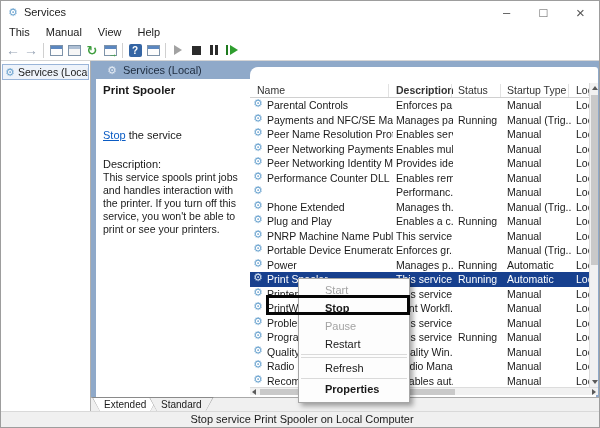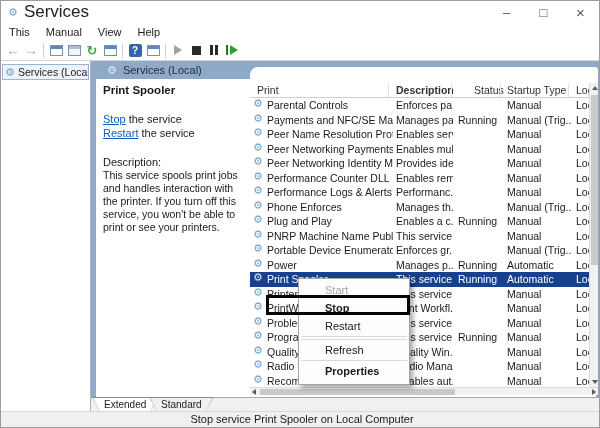--- a/index.html
+++ b/index.html
@@ -3,21 +3,21 @@
 <meta charset="utf-8">
 <style>
   * { box-sizing: border-box; margin: 0; padding: 0; }
   html,body { width:600px; height:428px; overflow:hidden; }
   body { font-family:"Liberation Sans","DejaVu Sans",sans-serif; font-size:11px; color:#1a1a1a; background:#fff; }
   #app { position:relative; width:600px; height:428px; border:1px solid #9d9d9d; background:#fff; overflow:hidden; }
 
   
   .titlebar { position:absolute; top:0; left:0; right:0; height:22px; background:#fff; display:flex; align-items:center; }
   .app-gear { margin-left:7px; font-size:12px; color:#6ba3cf; line-height:1; }
-  .titlebar .title { margin-left:6px; font-size:17px; color:#222; }
+  .titlebar .title { margin-left:6px; font-size:11px; color:#222; }
   .wincontrols { position:absolute; right:0; top:0; height:22px; display:flex; }
   .wc { width:37px; height:22px; display:flex; align-items:center; justify-content:center; color:#555; font-size:13px; }
   .wc[data-name="close-button"] { font-size:15px; }
 
   
   .menubar { position:absolute; top:22px; left:0; right:0; height:17px; background:#fff; display:flex; align-items:center; }
   .menu-item { padding:0 8px; color:#222; }
 
   
   .toolbar { position:absolute; top:39px; left:0; right:0; height:21px; background:#fff; border-bottom:1px solid #d5d5d5; display:flex; align-items:center; padding-left:3px; }
@@ -45,30 +45,30 @@
   .gear { font-size:11px; line-height:1; color:#6ba3cf; }
 
   .right { position:relative; flex:1; background:#8fa9c9; }
   .taskpad-header { position:absolute; top:0; left:0; right:0; height:18px; display:flex; align-items:center; gap:6px; padding-left:16px; color:#1d2b3e; font-size:11px; }
   .taskpad-header .gear { color:#e4ebf4; }
   .white-tab { position:absolute; left:159px; top:6px; width:348px; height:20px; background:#fff; border-radius:8px 3px 0 0; }
   .content { position:absolute; left:5px; top:18px; right:3px; bottom:16px; background:#fff; }
 
   .desc-pane { position:absolute; left:5px; top:18px; width:154px; height:318px; background:#fff; padding:4px 6px 0 7px; }
   .svc-title { font-weight:bold; font-size:11.5px; margin-top:1px; }
-  .svc-links { margin-top:16px; line-height:14px; }
+  .svc-links { margin-top:32px; line-height:14px; }
   .svc-links a { color:#0b5cc4; text-decoration:underline; cursor:pointer; }
   .svc-desc-label { margin-top:16px; }
   .svc-desc { margin-top:1px; font-size:10.5px; line-height:13px; width:143px; }
 
   
   .list-panel { position:absolute; left:159px; top:22px; width:348px; height:312px; background:#fff; overflow:hidden; }
   .lv-header { position:relative; height:15px; border-bottom:1px solid #d0d0d0; font-size:10.5px; color:#333; }
   .hcol { position:absolute; top:1px; white-space:nowrap; }
-  .hc0 { left:7px; } .hc1 { left:146px;font-weight:bold; } .hc2 { left:224px; } .hc3 { left:257px; } .hc4 { left:326px; }
+  .hc0 { left:7px; } .hc1 { left:146px;font-weight:bold; } .hc2 { left:208px; } .hc3 { left:257px; } .hc4 { left:326px; }
   .hsep { position:absolute; top:1px; width:1px; height:13px; background:#e2e2e2; }
   .sort-caret { position:absolute; left:80px; top:-2px; color:#888; font-size:10px; }
   .lv-body { position:relative; }
   .row { position:relative; height:14.5px; width:339px; white-space:nowrap; overflow:hidden; font-size:10.5px; }
   .row span { position:absolute; top:1px; overflow:hidden; white-space:nowrap; }
   .row .c-icon { left:3px; width:12px; top:0px; }
   .row .c-name { left:17px; width:126px; }
   .row .c-desc { left:146px; width:57px; }
   .row .c-status { left:208px; width:46px; }
   .row .c-start { left:257px; width:64px; }
@@ -180,29 +180,28 @@
         <span class="gear" data-name="service-gear-icon">⚙</span>
         <span data-name="taskpad-header-label">Services (Local)</span>
       </div>
       <div class="white-tab" data-name="list-tab-shape"></div>
       <div class="content" data-name="taskpad-content"></div>
 
       <div class="desc-pane" data-name="service-description-pane">
         <div class="svc-title" data-name="selected-service-title">Print Spooler</div>
         <div class="svc-links" data-name="service-action-links">
           <div><a data-name="stop-service-link">Stop</a><span data-name="stop-link-suffix"> the service</span></div>
-          <div><a data-name="restart-service-link">Restart</a><span data-name="restart-link-suffix"> the service</span></div>
         </div>
         <div class="svc-desc-label" data-name="description-label">Description:</div>
         <div class="svc-desc" data-name="service-description-text">This service spools print jobs and handles interaction with the printer. If you turn off this service, you won't be able to print or see your printers.</div>
       </div>
 
       <div class="list-panel" data-name="services-list">
         <div class="lv-header" id="lvheader" data-name="list-header">
-            <div class="hcol hc0" data-name="column-header-name">Print</div>
+            <div class="hcol hc0" data-name="column-header-name">Name</div>
             <div class="hcol hc1" data-name="column-header-description">Description</div>
             <div class="hsep" data-name="column-separator" style="left: 138px;"></div>
             <div class="hcol hc2" data-name="column-header-status">Status</div>
             <div class="hsep" data-name="column-separator" style="left: 201px;"></div>
             <div class="hcol hc3" data-name="column-header-startup-type">Startup Type</div>
             <div class="hsep" data-name="column-separator" style="left: 250px;"></div>
             <div class="hcol hc4" data-name="column-header-log">Log</div>
             <div class="hsep" data-name="column-separator" style="left: 318px;"></div>
             <div class="sort-caret" data-name="sort-ascending-icon">ˆ</div>
           </div>
@@ -250,29 +249,28 @@
             <div class="row" data-name="service-row">
               <span class="c-icon gear" data-name="service-gear-icon">⚙</span>
               <span class="c-name" data-name="service-name">Performance Counter DLL ...</span>
               <span class="c-desc" data-name="service-description">Enables rem...</span>
               <span class="c-status" data-name="service-status"></span>
               <span class="c-start" data-name="service-startup-type">Manual</span>
               <span class="c-log" data-name="service-log-on-as">Loc...</span>
             </div>
             <div class="row" data-name="service-row">
               <span class="c-icon gear" data-name="service-gear-icon">⚙</span>
-              <span class="c-name" data-name="service-name">Performance Logs &amp; Alerts</span>
               <span class="c-desc" data-name="service-description">Performanc...</span>
               <span class="c-status" data-name="service-status"></span>
               <span class="c-start" data-name="service-startup-type">Manual</span>
               <span class="c-log" data-name="service-log-on-as">Loc...</span>
             </div>
             <div class="row" data-name="service-row">
               <span class="c-icon gear" data-name="service-gear-icon">⚙</span>
-              <span class="c-name" data-name="service-name">Phone Enforces</span>
+              <span class="c-name" data-name="service-name">Phone Extended</span>
               <span class="c-desc" data-name="service-description">Manages th...</span>
               <span class="c-status" data-name="service-status"></span>
               <span class="c-start" data-name="service-startup-type">Manual (Trig...</span>
               <span class="c-log" data-name="service-log-on-as">Loc...</span>
             </div>
             <div class="row" data-name="service-row">
               <span class="c-icon gear" data-name="service-gear-icon">⚙</span>
               <span class="c-name" data-name="service-name">Plug and Play</span>
               <span class="c-desc" data-name="service-description">Enables a c...</span>
               <span class="c-status" data-name="service-status">Running</span>
@@ -393,20 +391,21 @@
         </div>
       </div>
     </div>
   </div>
 
   <div class="statusbar" data-name="status-bar">Stop service Print Spooler on Local Computer</div>
 
   <div class="ctx-menu" id="ctxmenu" data-name="context-menu">
       <div class="m-item disabled" data-name="menu-item-start">Start</div>
       <div class="m-item bold" data-name="menu-item-stop">Stop</div>
+      <div class="m-item disabled" data-name="menu-item-pause">Pause</div>
       <div class="m-item" data-name="menu-item-restart">Restart</div>
       <div class="m-sep-wrap" data-name="menu-separator">
         <div class="m-sep"></div>
       </div>
       <div class="m-sep-wrap" data-name="menu-separator">
         <div class="m-sep"></div>
       </div>
       <div class="m-item" data-name="menu-item-refresh">Refresh</div>
       <div class="m-sep-wrap" data-name="menu-separator">
         <div class="m-sep"></div>

